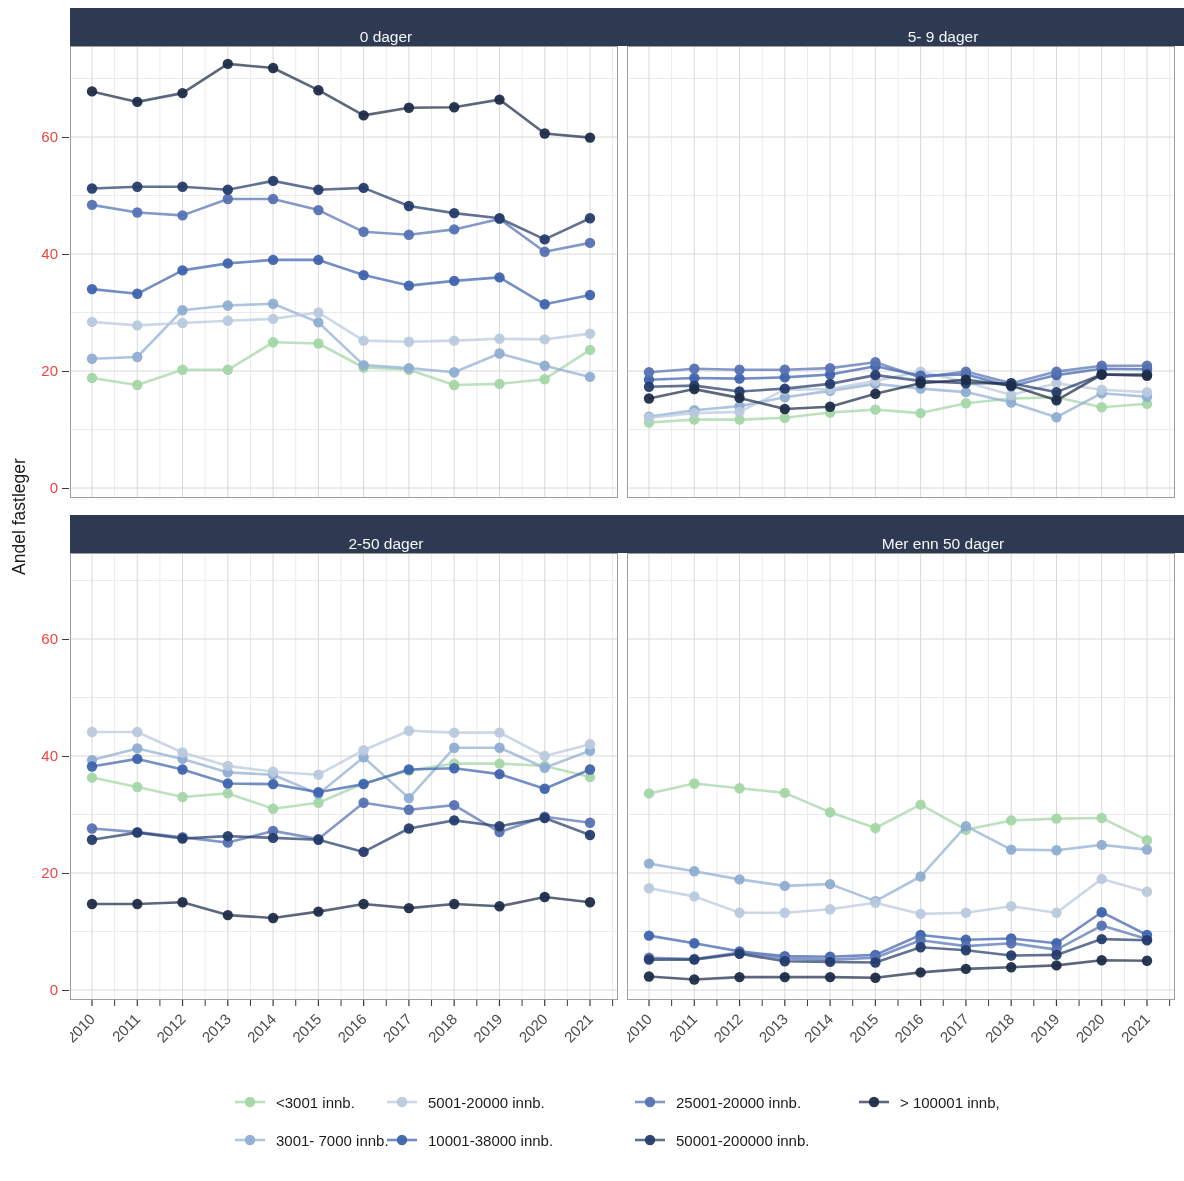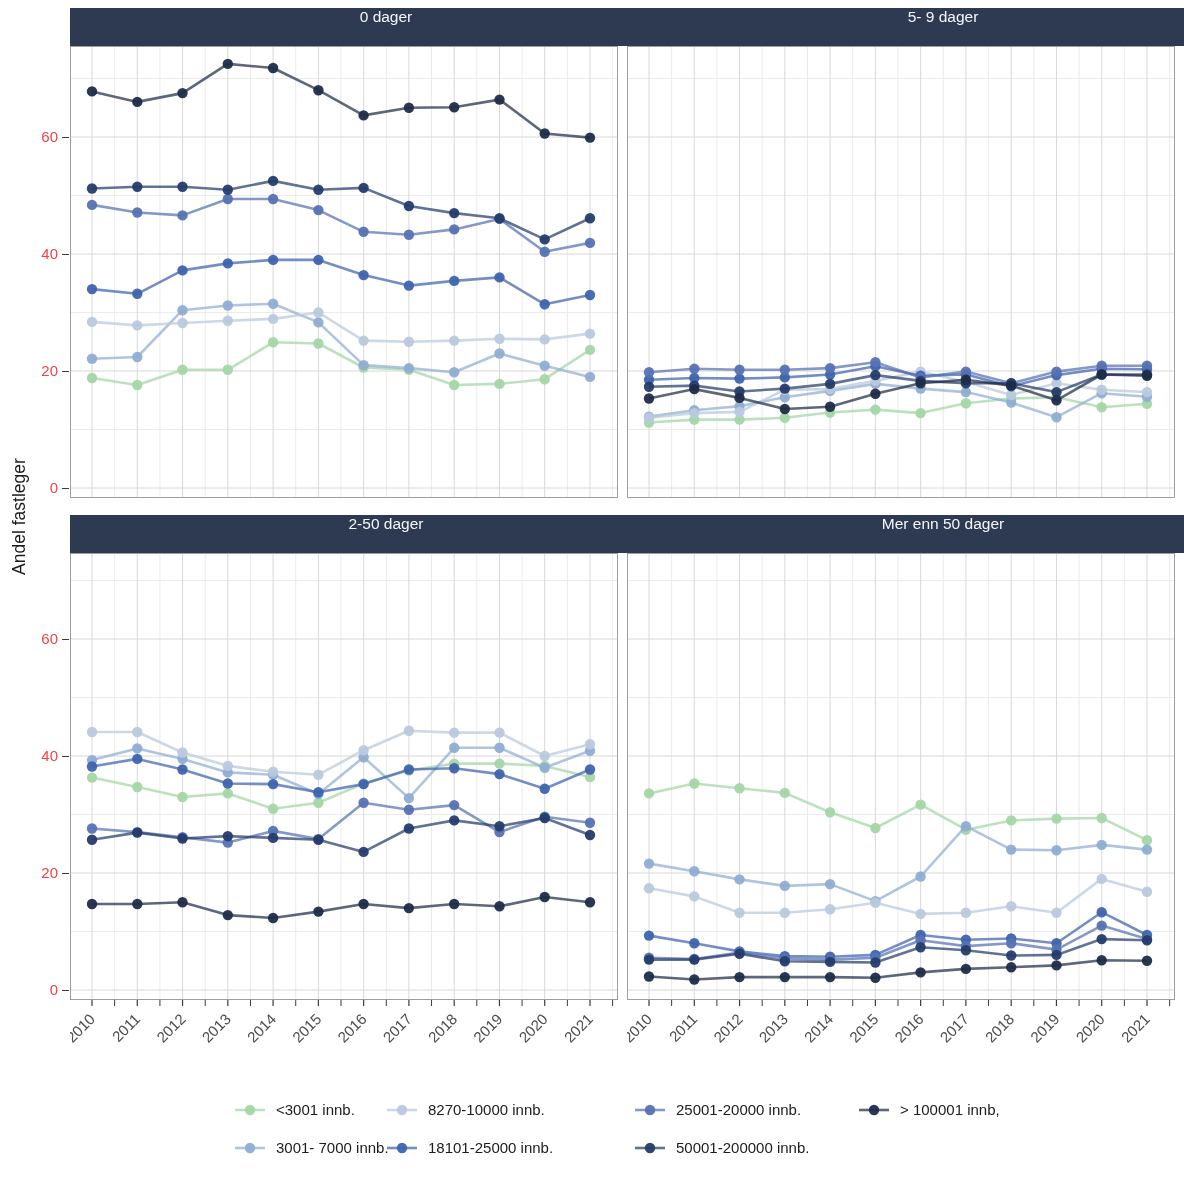--- a/index.html
+++ b/index.html
@@ -1,29 +1,29 @@
 <!DOCTYPE html>
 <html><head>
 <meta charset="utf-8">
 <style>
   html,body{margin:0;padding:0;background:#ffffff;}
   body{font-family:"Liberation Sans", sans-serif;}
   .figure{position:relative;width:1184px;height:1181px;background:#fff;overflow:hidden;}
   .facet-header{position:absolute;width:632px;height:38px;background:#2d3a52;
-    display:flex;align-items:flex-start;justify-content:center;}
+    display:flex;align-items:flex-end;justify-content:center;}
   .facet-header span{color:#f5f6f8;font-size:15.5px;}
   .panel{position:absolute;width:548px;}
   .panel svg{display:block;}
   .xstrip{position:absolute;width:548px;height:72px;}
   .ylab{position:absolute;width:34px;text-align:right;font-size:15px;color:#ef4444;line-height:18px;}
   .ytick{position:absolute;width:7px;height:1.4px;background:#3a3a3a;}
   .y-title{position:absolute;left:-81px;top:506px;width:200px;text-align:center;
     transform:rotate(-90deg);font-size:17.5px;color:#1a1a1a;}
   .legend{position:absolute;left:0;top:0;width:100%;height:100%;pointer-events:none;}
-  .legend-item{position:absolute;height:24px;display:flex;align-items:flex-end;}
+  .legend-item{position:absolute;height:24px;display:flex;align-items:flex-start;}
   .legend-item span{font-size:15px;color:#1c1c1c;margin-left:9px;white-space:nowrap;}
 </style>
 </head>
 <body>
 
 <div class="figure">
 
   <div class="y-title">Andel fastleger</div>
 
   <div class="facet-header" style="left:70px;top:8px;">
@@ -661,28 +661,28 @@
           <line x1="2" x2="32" y1="8" y2="8" stroke="#8fadd2" stroke-width="2.6" stroke-opacity="0.72"></line>
           <circle cx="17" cy="8" r="5.2" fill="#8fadd2" fill-opacity="0.95"></circle>
         </svg>
         <span>3001- 7000 innb.</span>
       </div>
       <div class="legend-item" style="left: 385px; top: 1094px;">
         <svg width="34" height="16" viewBox="0 0 34 16">
           <line x1="2" x2="32" y1="8" y2="8" stroke="#b9c9dd" stroke-width="2.6" stroke-opacity="0.72"></line>
           <circle cx="17" cy="8" r="5.2" fill="#b9c9dd" fill-opacity="0.95"></circle>
         </svg>
-        <span>8270-10000 innb.</span>
+        <span>5001-20000 innb.</span>
       </div>
       <div class="legend-item" style="left: 385px; top: 1132px;">
         <svg width="34" height="16" viewBox="0 0 34 16">
           <line x1="2" x2="32" y1="8" y2="8" stroke="#3e63ae" stroke-width="2.6" stroke-opacity="0.72"></line>
           <circle cx="17" cy="8" r="5.2" fill="#3e63ae" fill-opacity="0.95"></circle>
         </svg>
-        <span>18101-25000 innb.</span>
+        <span>10001-38000 innb.</span>
       </div>
       <div class="legend-item" style="left: 633px; top: 1094px;">
         <svg width="34" height="16" viewBox="0 0 34 16">
           <line x1="2" x2="32" y1="8" y2="8" stroke="#5672b3" stroke-width="2.6" stroke-opacity="0.72"></line>
           <circle cx="17" cy="8" r="5.2" fill="#5672b3" fill-opacity="0.95"></circle>
         </svg>
         <span>25001-20000 innb.</span>
       </div>
       <div class="legend-item" style="left: 633px; top: 1132px;">
         <svg width="34" height="16" viewBox="0 0 34 16">

